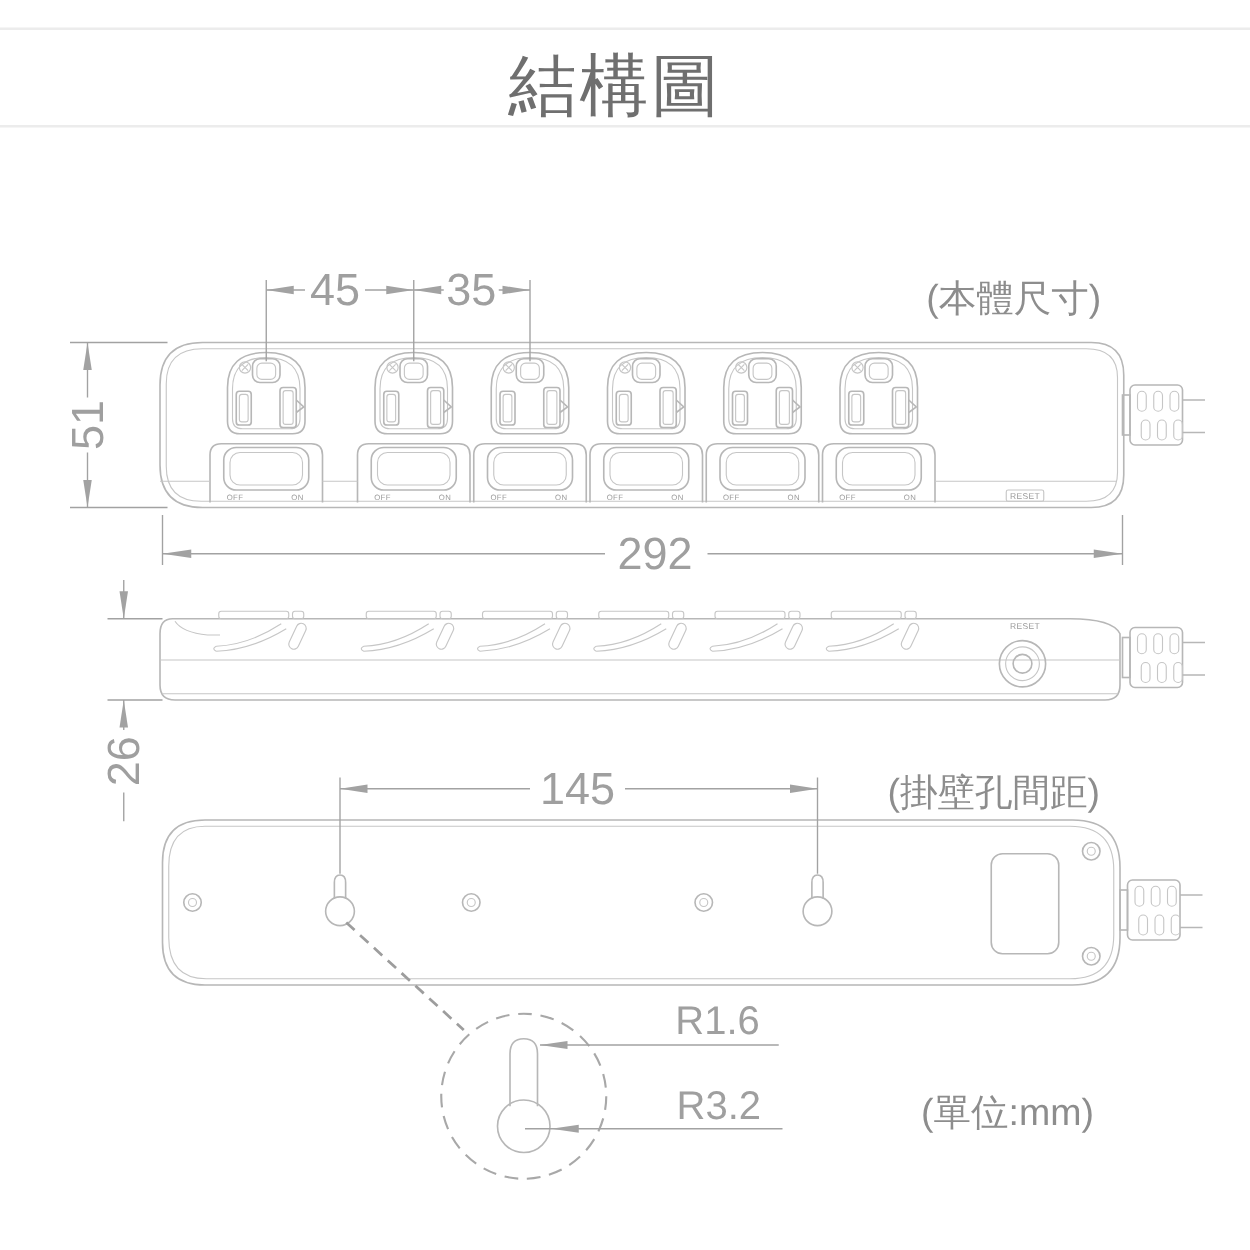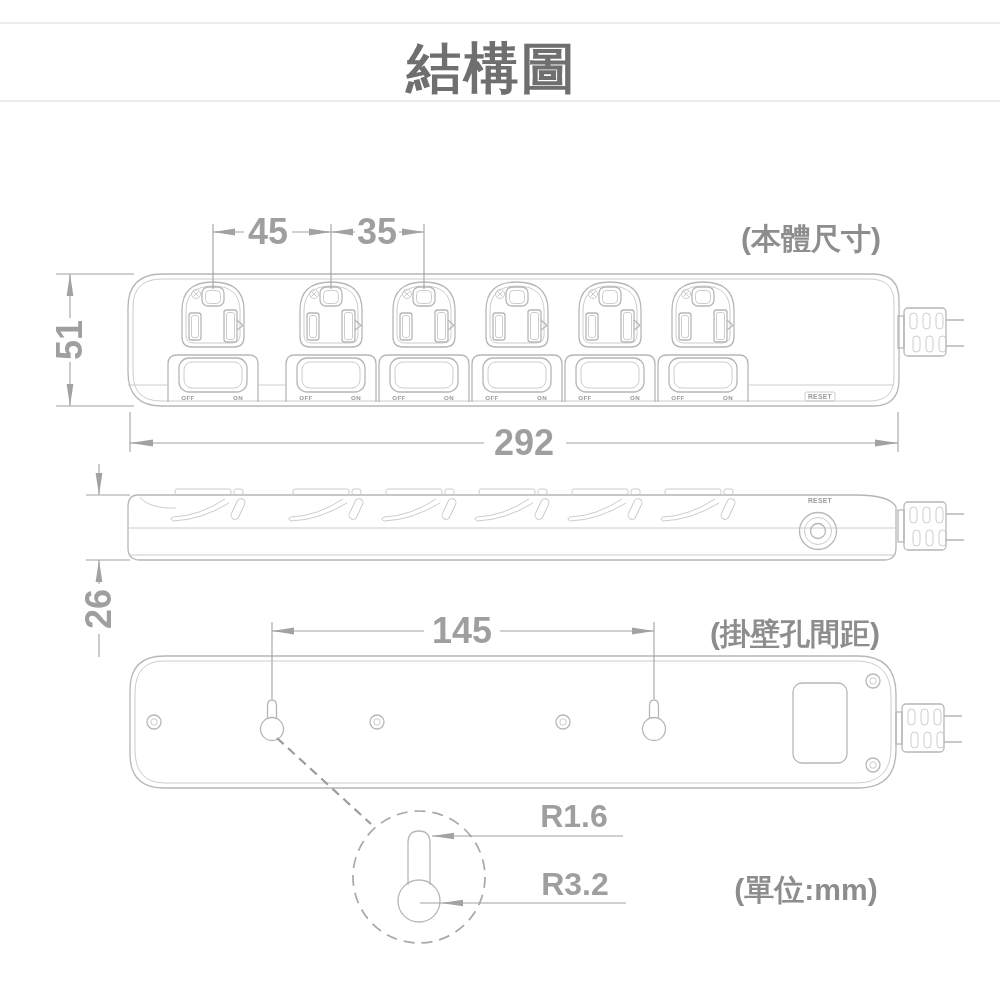--- a/index.html
+++ b/index.html
@@ -1,16 +1,16 @@
 <!DOCTYPE html>
 <html><head>
 <meta charset="utf-8">
 <style>
   html,body{margin:0;padding:0;background:#ffffff;}
-  .canvas{position:relative;width:1000px;height:1000px;background:#fff;overflow:hidden;font-weight:bold;}
+  .canvas{position:relative;width:1000px;height:1000px;background:#fff;overflow:hidden;}
   svg{position:absolute;left:0;top:0;}
   text{font-family:"Liberation Sans","DejaVu Sans",sans-serif;}
   .t-title{font-size:55px;fill:#6f6f6f;text-anchor:middle;letter-spacing:2px;}
   .t-dim{font-size:36px;fill:#9f9f9f;text-anchor:middle;}
   .t-r{font-size:32px;fill:#9f9f9f;text-anchor:middle;}
   .t-ann{font-size:30px;fill:#8d8d8d;text-anchor:middle;}
   .t-tiny{font-size:6.2px;fill:#9a9a9a;text-anchor:middle;letter-spacing:.3px;}
   .t-reset{font-size:6.8px;fill:#9a9a9a;text-anchor:middle;letter-spacing:.3px;}
   .ln{stroke:#b7b7b7;fill:none;stroke-width:1.3;}
   .ln2{stroke:#c6c6c6;fill:none;stroke-width:.9;}

